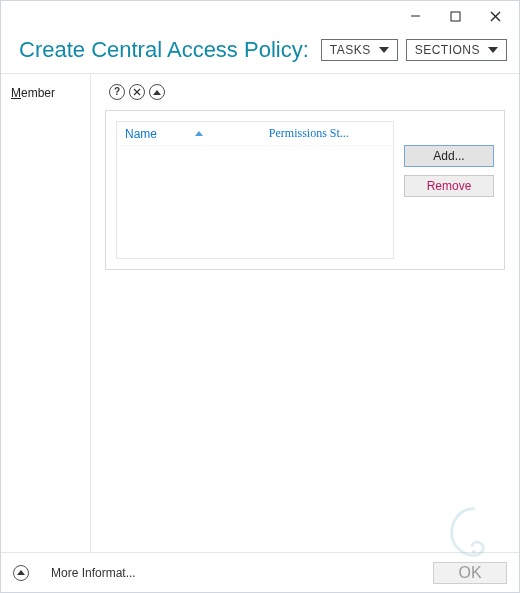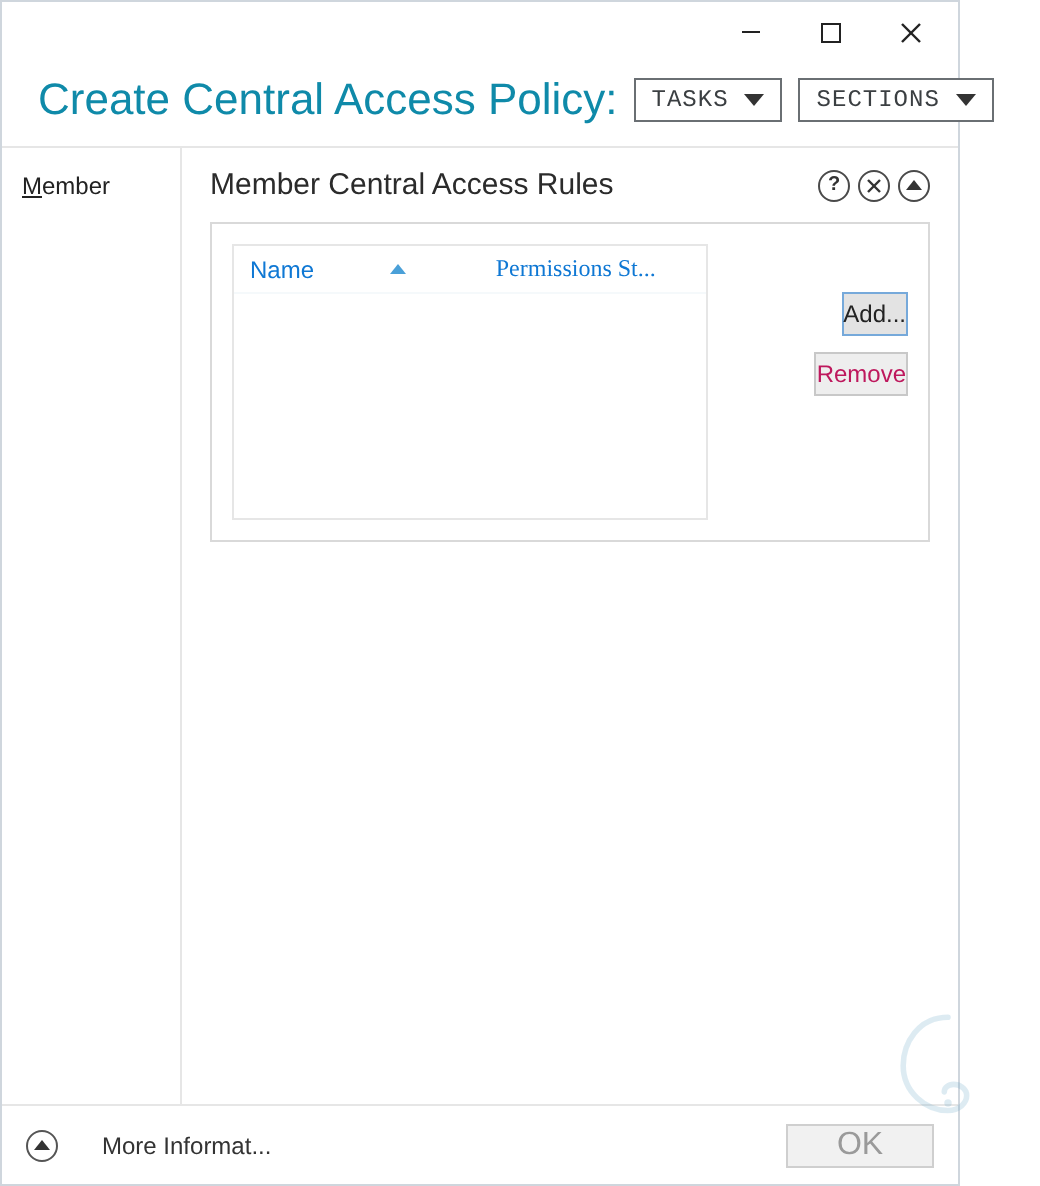--- a/index.html
+++ b/index.html
@@ -11,21 +11,21 @@
     background: #fff;
     width: 520px;
     height: 593px;
     position: relative;
     overflow: hidden;
   }
 
   
   .window {
     border: 1px solid #cfd6dd;
-    width: 480px;
+    width: 520px;
     height: 593px;
     display: flex;
     flex-direction: column;
     background: #fff;
   }
   .titlebar {
     height: 30px;
     display: flex;
     justify-content: flex-end;
     align-items: flex-start;
@@ -58,21 +58,21 @@
     height: 22px;
     background: #fff;
     display: flex;
     align-items: center;
     padding: 0 8px;
     margin-left: 8px;
     color: #3b3f42;
     font-size: 12px;
     letter-spacing: 0.5px;
   }
-  .hdr-dd .lbl { margin-right: 8px; font-family: Liberation Mono, monospace; }
+  .hdr-dd .lbl { margin-right: 8px; }
   .tri-down {
     width:0;height:0;
     border-left:5px solid transparent;
     border-right:5px solid transparent;
     border-top:6px solid #333;
   }
 
   
   .body-row {
     flex: 1 1 auto;
@@ -162,21 +162,20 @@
     flex:1;
     background:#fff;
   }
 
   .btn-col {
     width: 90px;
     display:flex;
     flex-direction:column;
     gap: 8px;
     padding-top: 24px;
-    align-items: flex-end;
   }
   .w-btn {
     height: 22px;
     border: 1px solid #a8a8a8;
     background: #e9e9e9;
     font-size: 12px;
     color: #222;
     display:flex;
     align-items:center;
     justify-content:center;
@@ -283,21 +282,20 @@
 
   <div class="body-row">
     <div class="sidebar">
       <div class="side-link">
         <span class="u">M</span><span>ember</span>
       </div>
     </div>
 
     <div class="main">
       <div class="section-head">
-        <div class="section-title">Member Central Access Rules</div>
         <div class="circ-btn help">?</div>
         <div class="circ-btn">
           <svg width="8" height="8">
               <line x1="1" y1="1" x2="7" y2="7" stroke="#333" stroke-width="1.2"></line>
               <line x1="7" y1="1" x2="1" y2="7" stroke="#333" stroke-width="1.2"></line>
             </svg>
         </div>
         <div class="circ-btn">
           <span class="chev-up"></span>
         </div>

